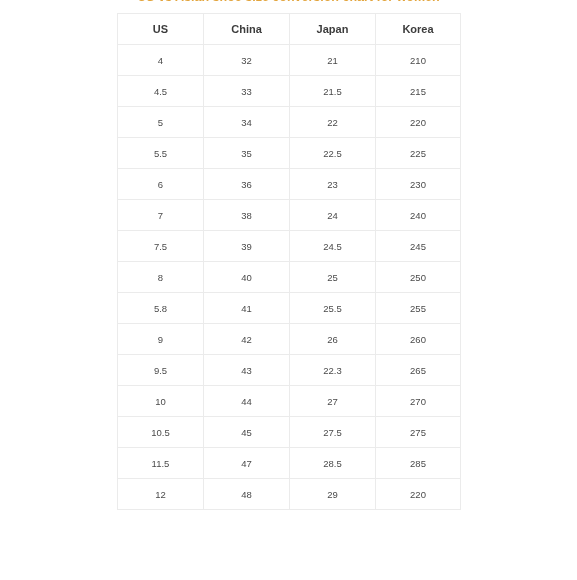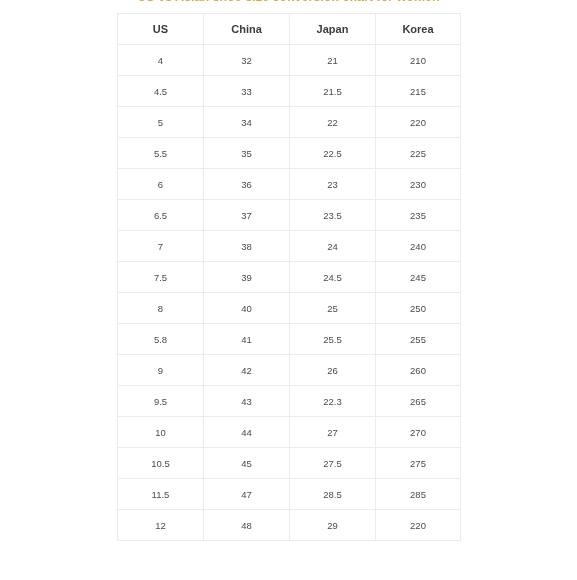--- a/index.html
+++ b/index.html
@@ -115,26 +115,20 @@
           <td>22.5</td>
           <td>225</td>
         </tr>
         <tr>
           <td>6</td>
           <td>36</td>
           <td>23</td>
           <td>230</td>
         </tr>
         <tr>
-          <td>6.5</td>
-          <td>37</td>
-          <td>23.5</td>
-          <td>235</td>
-        </tr>
-        <tr>
           <td>7</td>
           <td>38</td>
           <td>24</td>
           <td>240</td>
         </tr>
         <tr>
           <td>7.5</td>
           <td>39</td>
           <td>24.5</td>
           <td>245</td>

